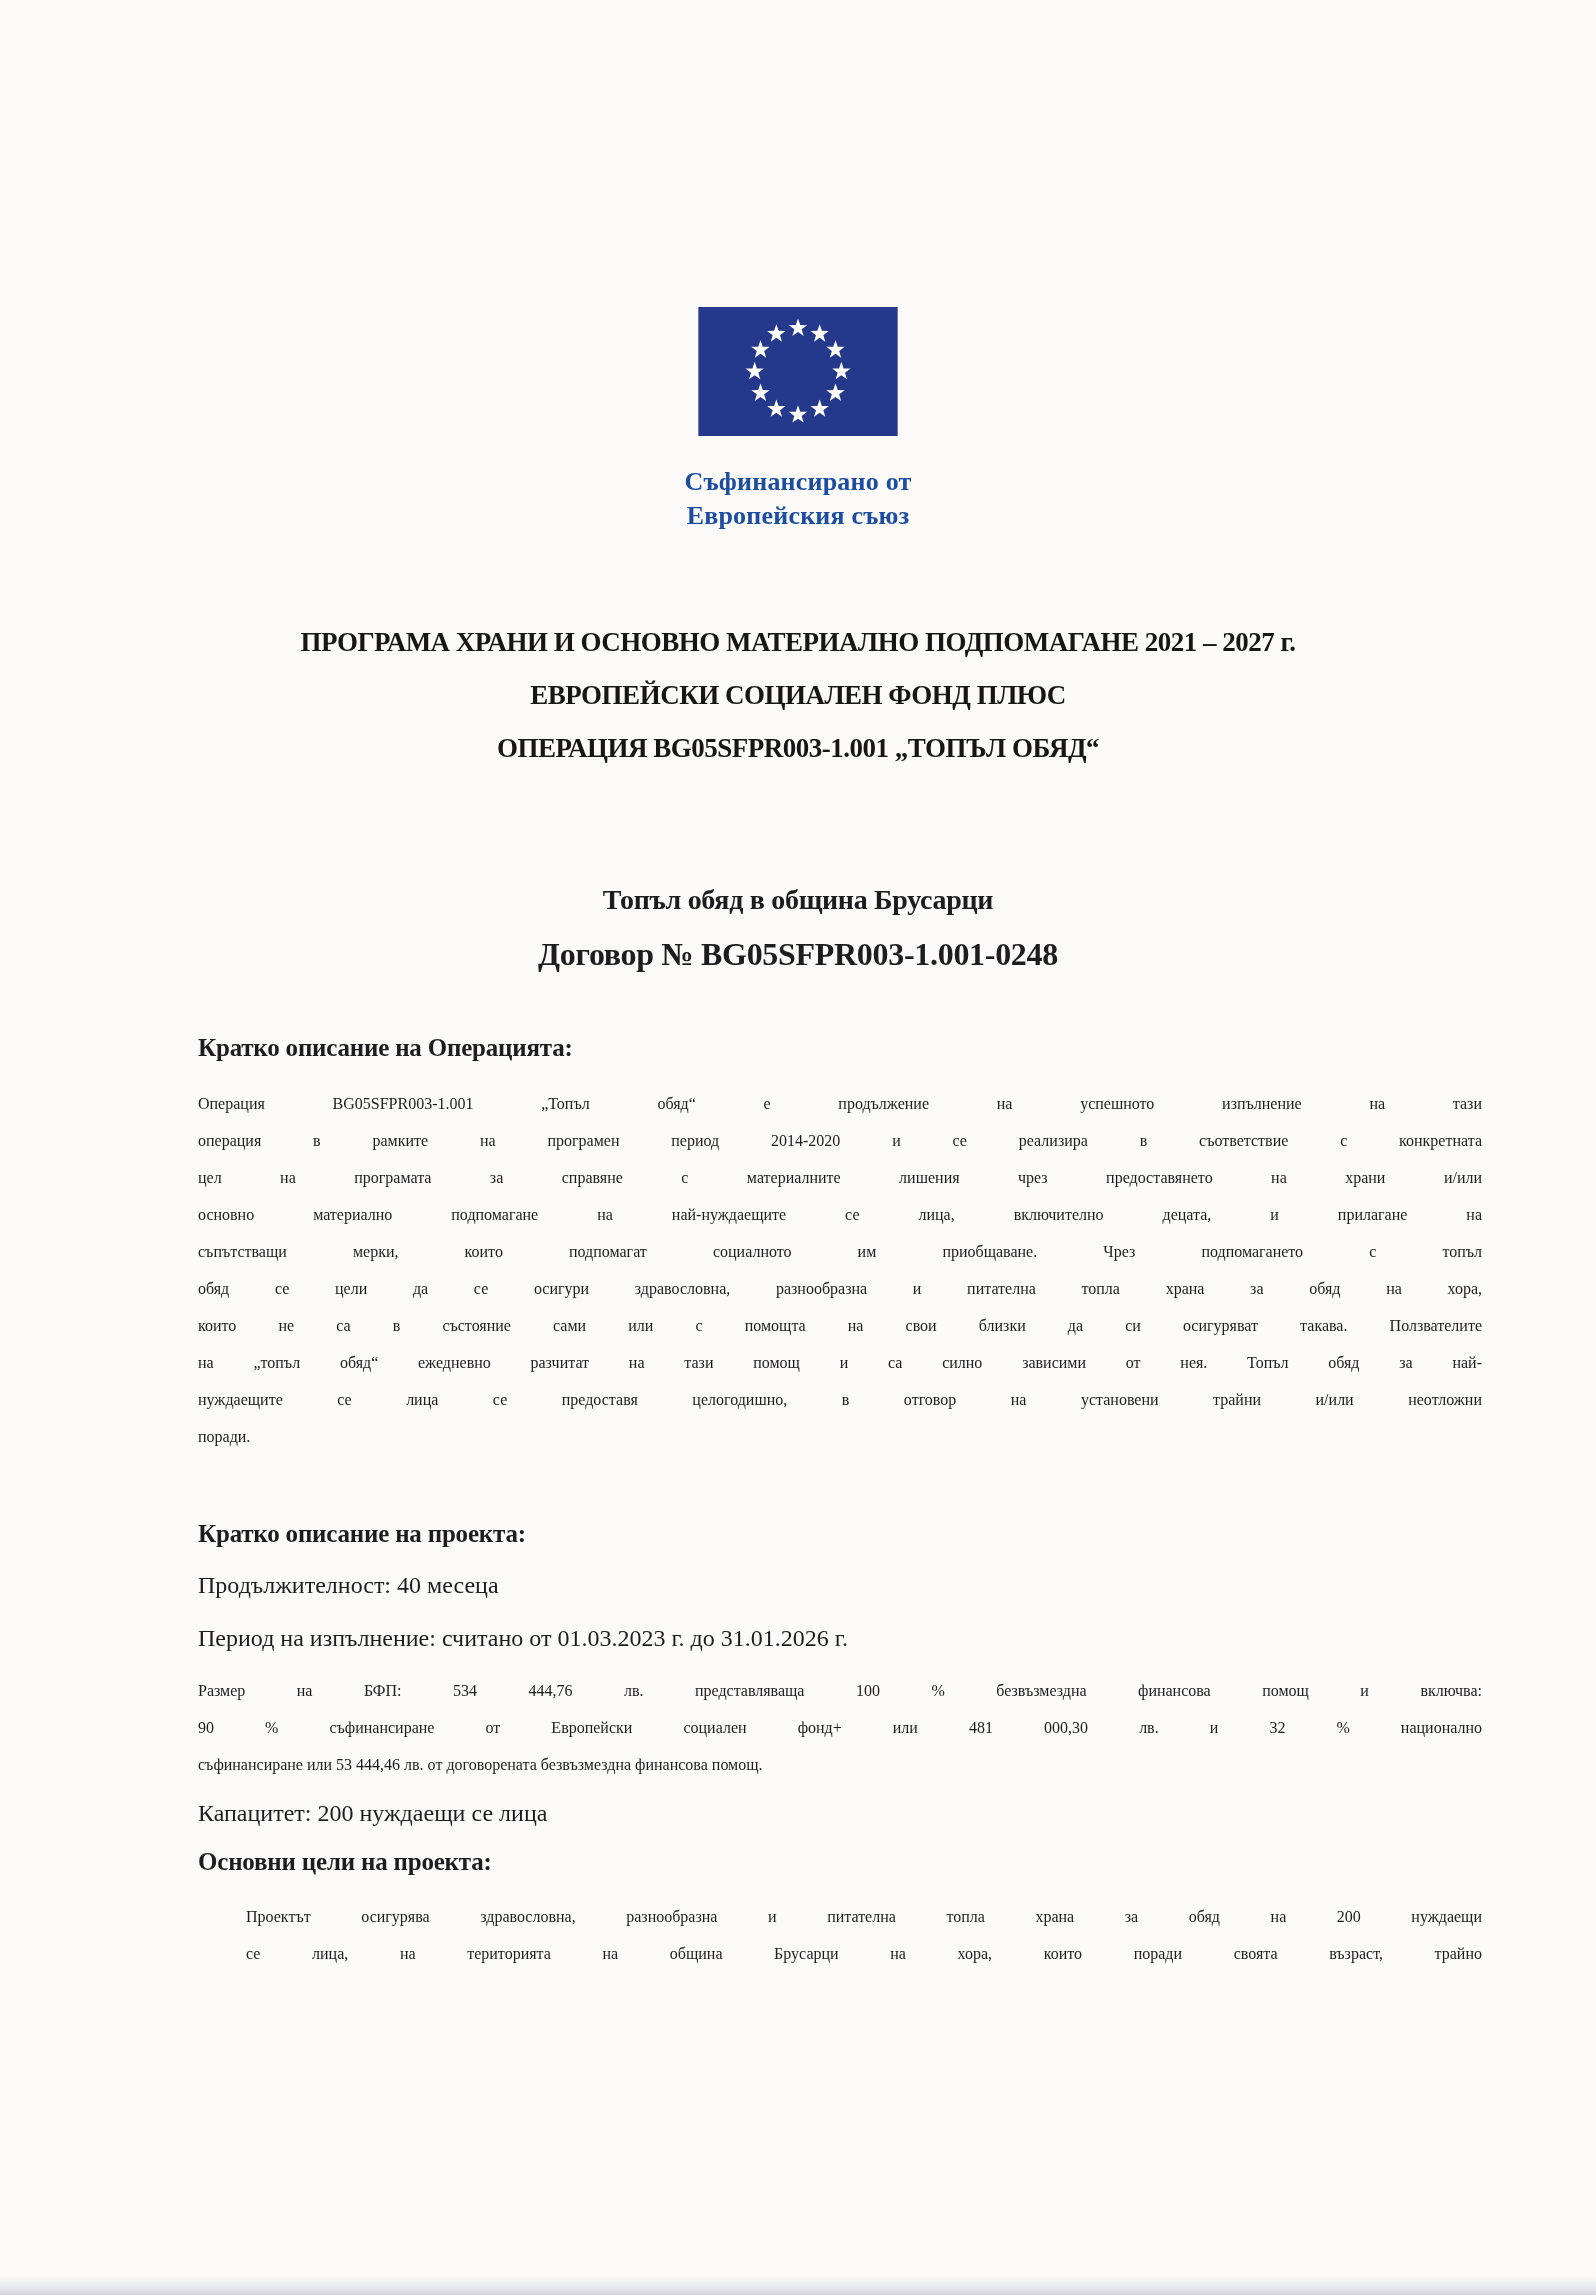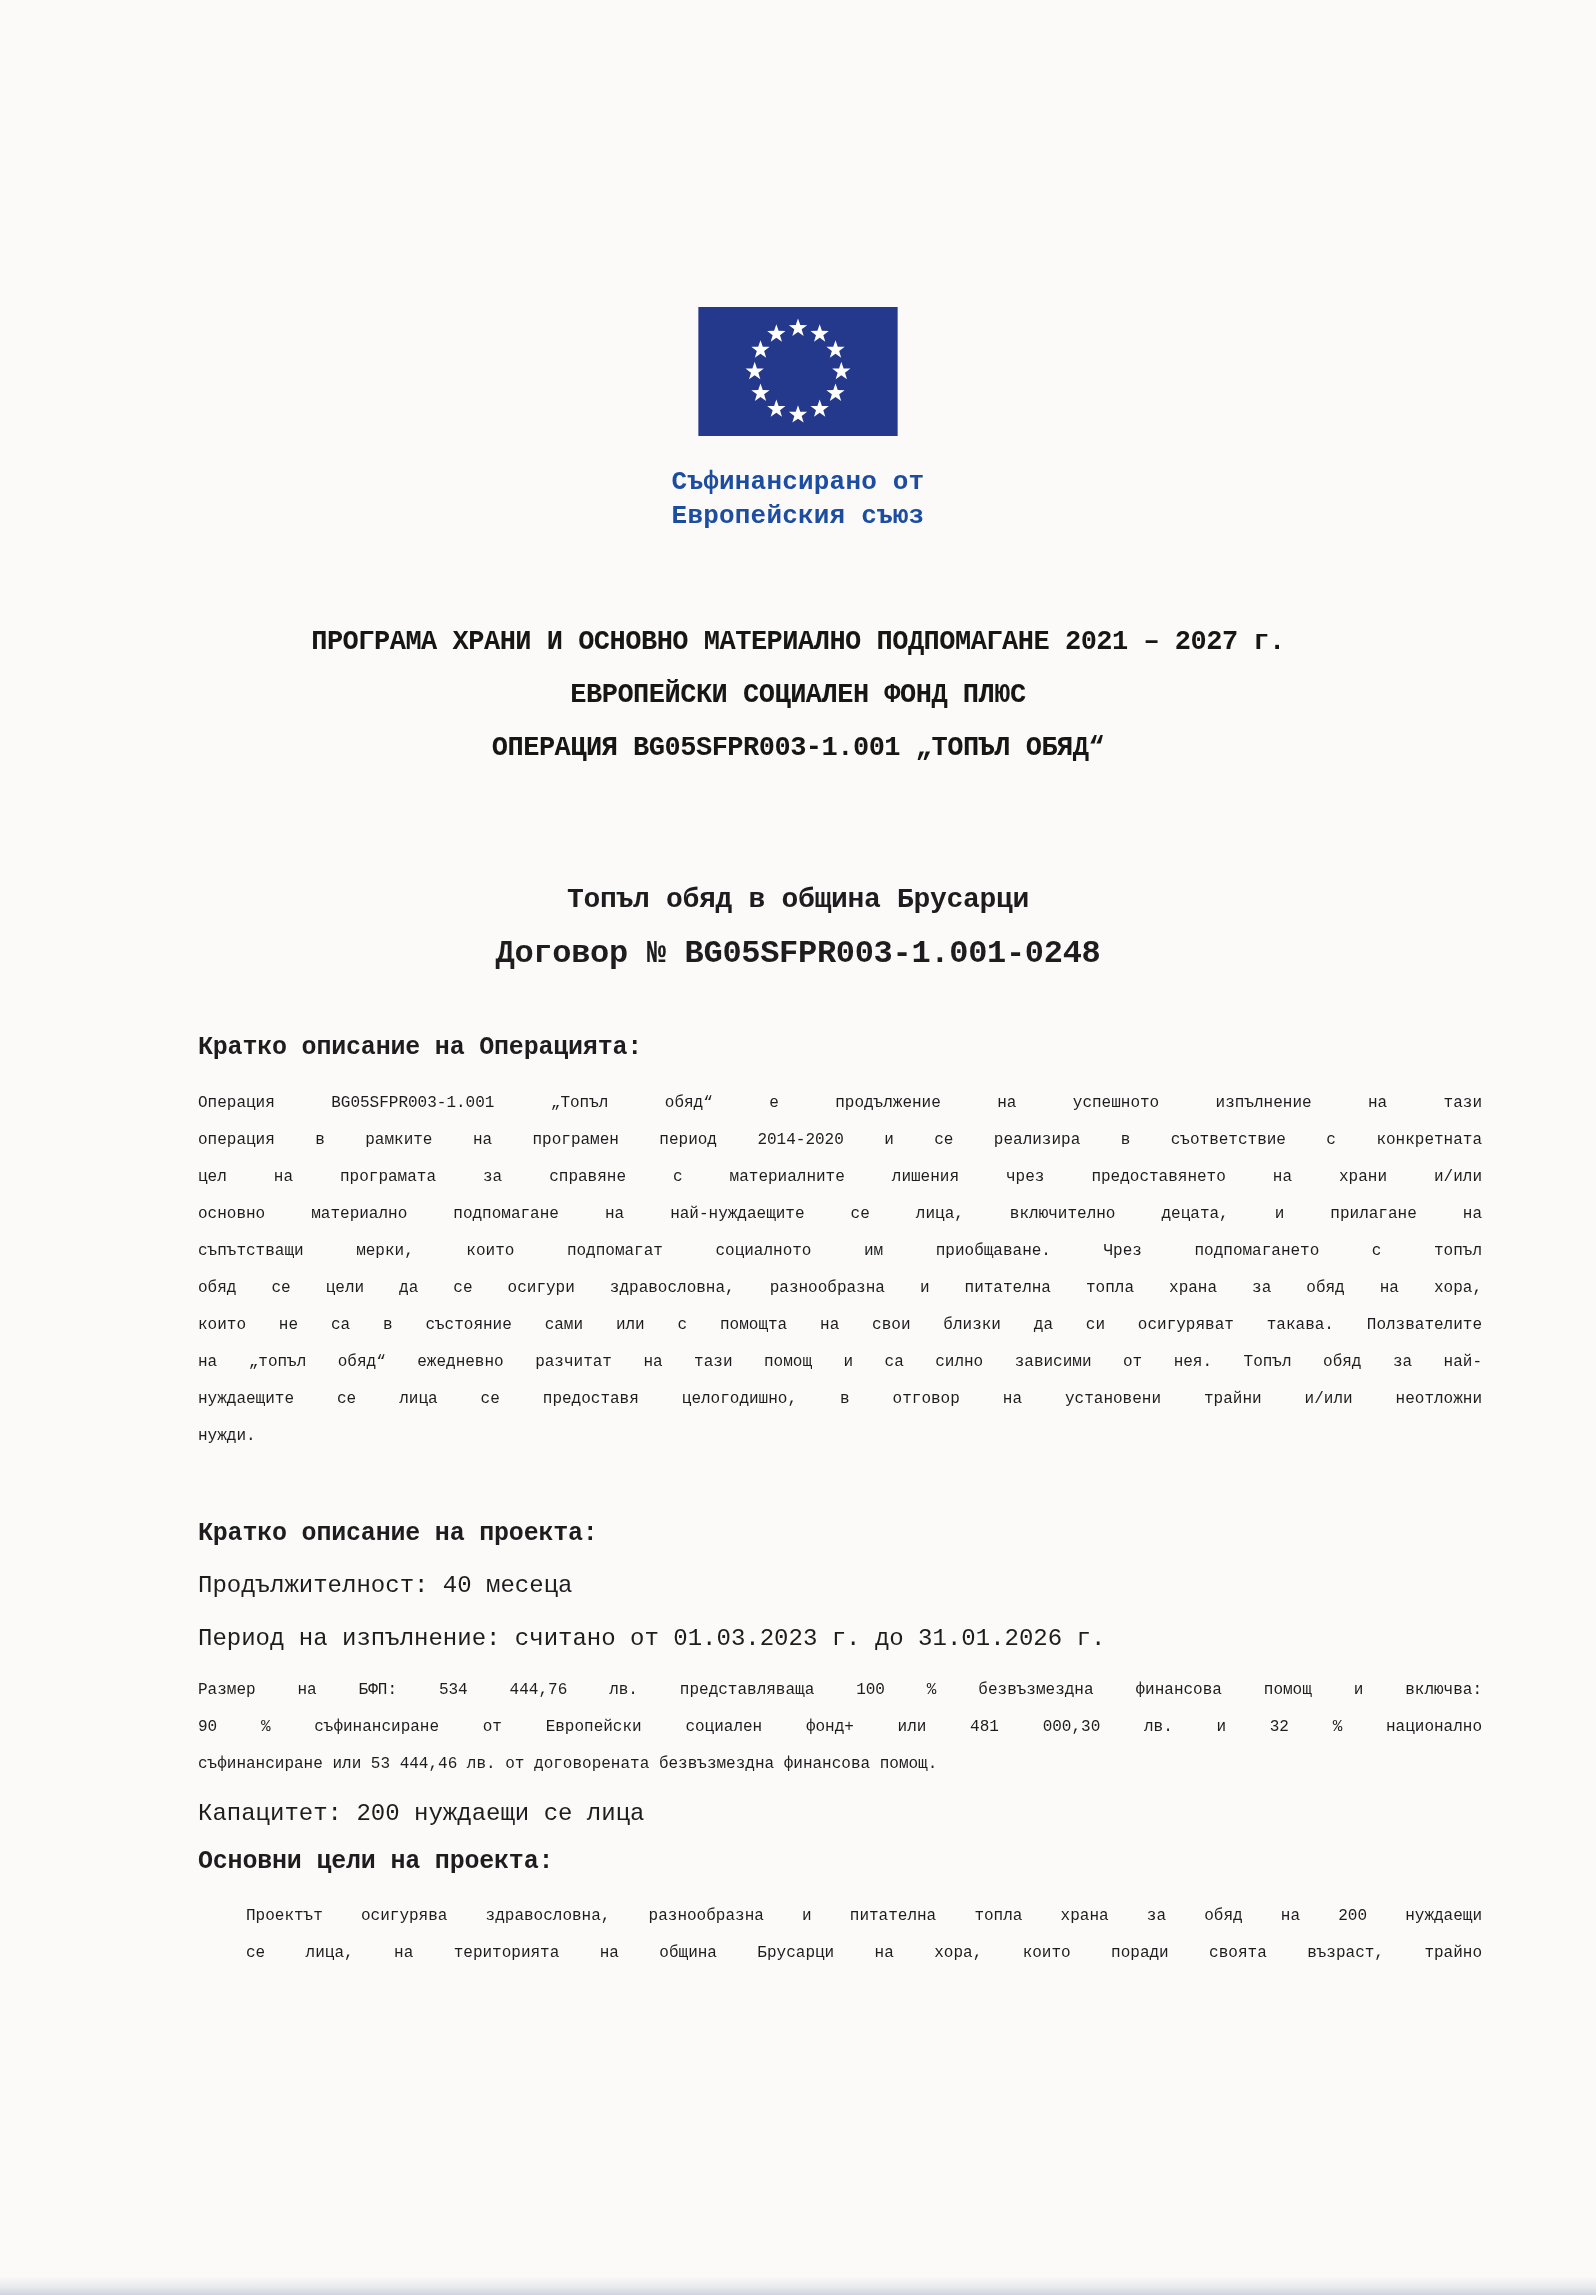--- a/index.html
+++ b/index.html
@@ -6,21 +6,21 @@
     margin: 0;
     padding: 0;
     background: #f3f1ef;
   }
   .page {
     position: relative;
     width: 1596px;
     height: 2295px;
     margin: 0 auto;
     background: #fbfaf8;
-    font-family: Liberation Mono, monospace;
+    font-family: Liberation Serif, serif;
     color: #1d1d1f;
     overflow: hidden;
   }
   
   .logo-block {
     padding-top: 307px;
     text-align: center;
   }
   .eu-flag {
     display: inline-block;
@@ -163,21 +163,21 @@
     <div class="para p-op">
         <div class="tline">Операция BG05SFPR003-1.001 „Топъл обяд“ е продължение на успешното изпълнение на тази</div>
         <div class="tline">операция в рамките на програмен период 2014-2020 и се реализира в съответствие с конкретната</div>
         <div class="tline">цел на програмата за справяне с материалните лишения чрез предоставянето на храни и/или</div>
         <div class="tline">основно материално подпомагане на най-нуждаещите се лица, включително децата, и прилагане на</div>
         <div class="tline">съпътстващи мерки, които подпомагат социалното им приобщаване. Чрез подпомагането с топъл</div>
         <div class="tline">обяд се цели да се осигури здравословна, разнообразна и питателна топла храна за обяд на хора,</div>
         <div class="tline">които не са в състояние сами или с помощта на свои близки да си осигуряват такава. Ползвателите</div>
         <div class="tline">на „топъл обяд“ ежедневно разчитат на тази помощ и са силно зависими от нея. Топъл обяд за най-</div>
         <div class="tline">нуждаещите се лица се предоставя целогодишно, в отговор на установени трайни и/или неотложни</div>
-        <div class="tline lastline">нужди.</div>
+        <div class="tline lastline">поради.</div>
       </div>
 
     <div class="sec-heading sh-proj">Кратко описание на проекта:</div>
     <div class="line-item li-duration">Продължителност: 40 месеца</div>
     <div class="line-item li-period">Период на изпълнение: считано от 01.03.2023 г. до 31.01.2026 г.</div>
     <div class="para p-grant">
         <div class="tline">Размер на БФП: 534 444,76 лв. представляваща 100 % безвъзмездна финансова помощ и включва:</div>
         <div class="tline">90 % съфинансиране от Европейски социален фонд+ или 481 000,30 лв. и 32 % национално</div>
         <div class="tline lastline">съфинансиране или 53 444,46 лв. от договорената безвъзмездна финансова помощ.</div>
       </div>

